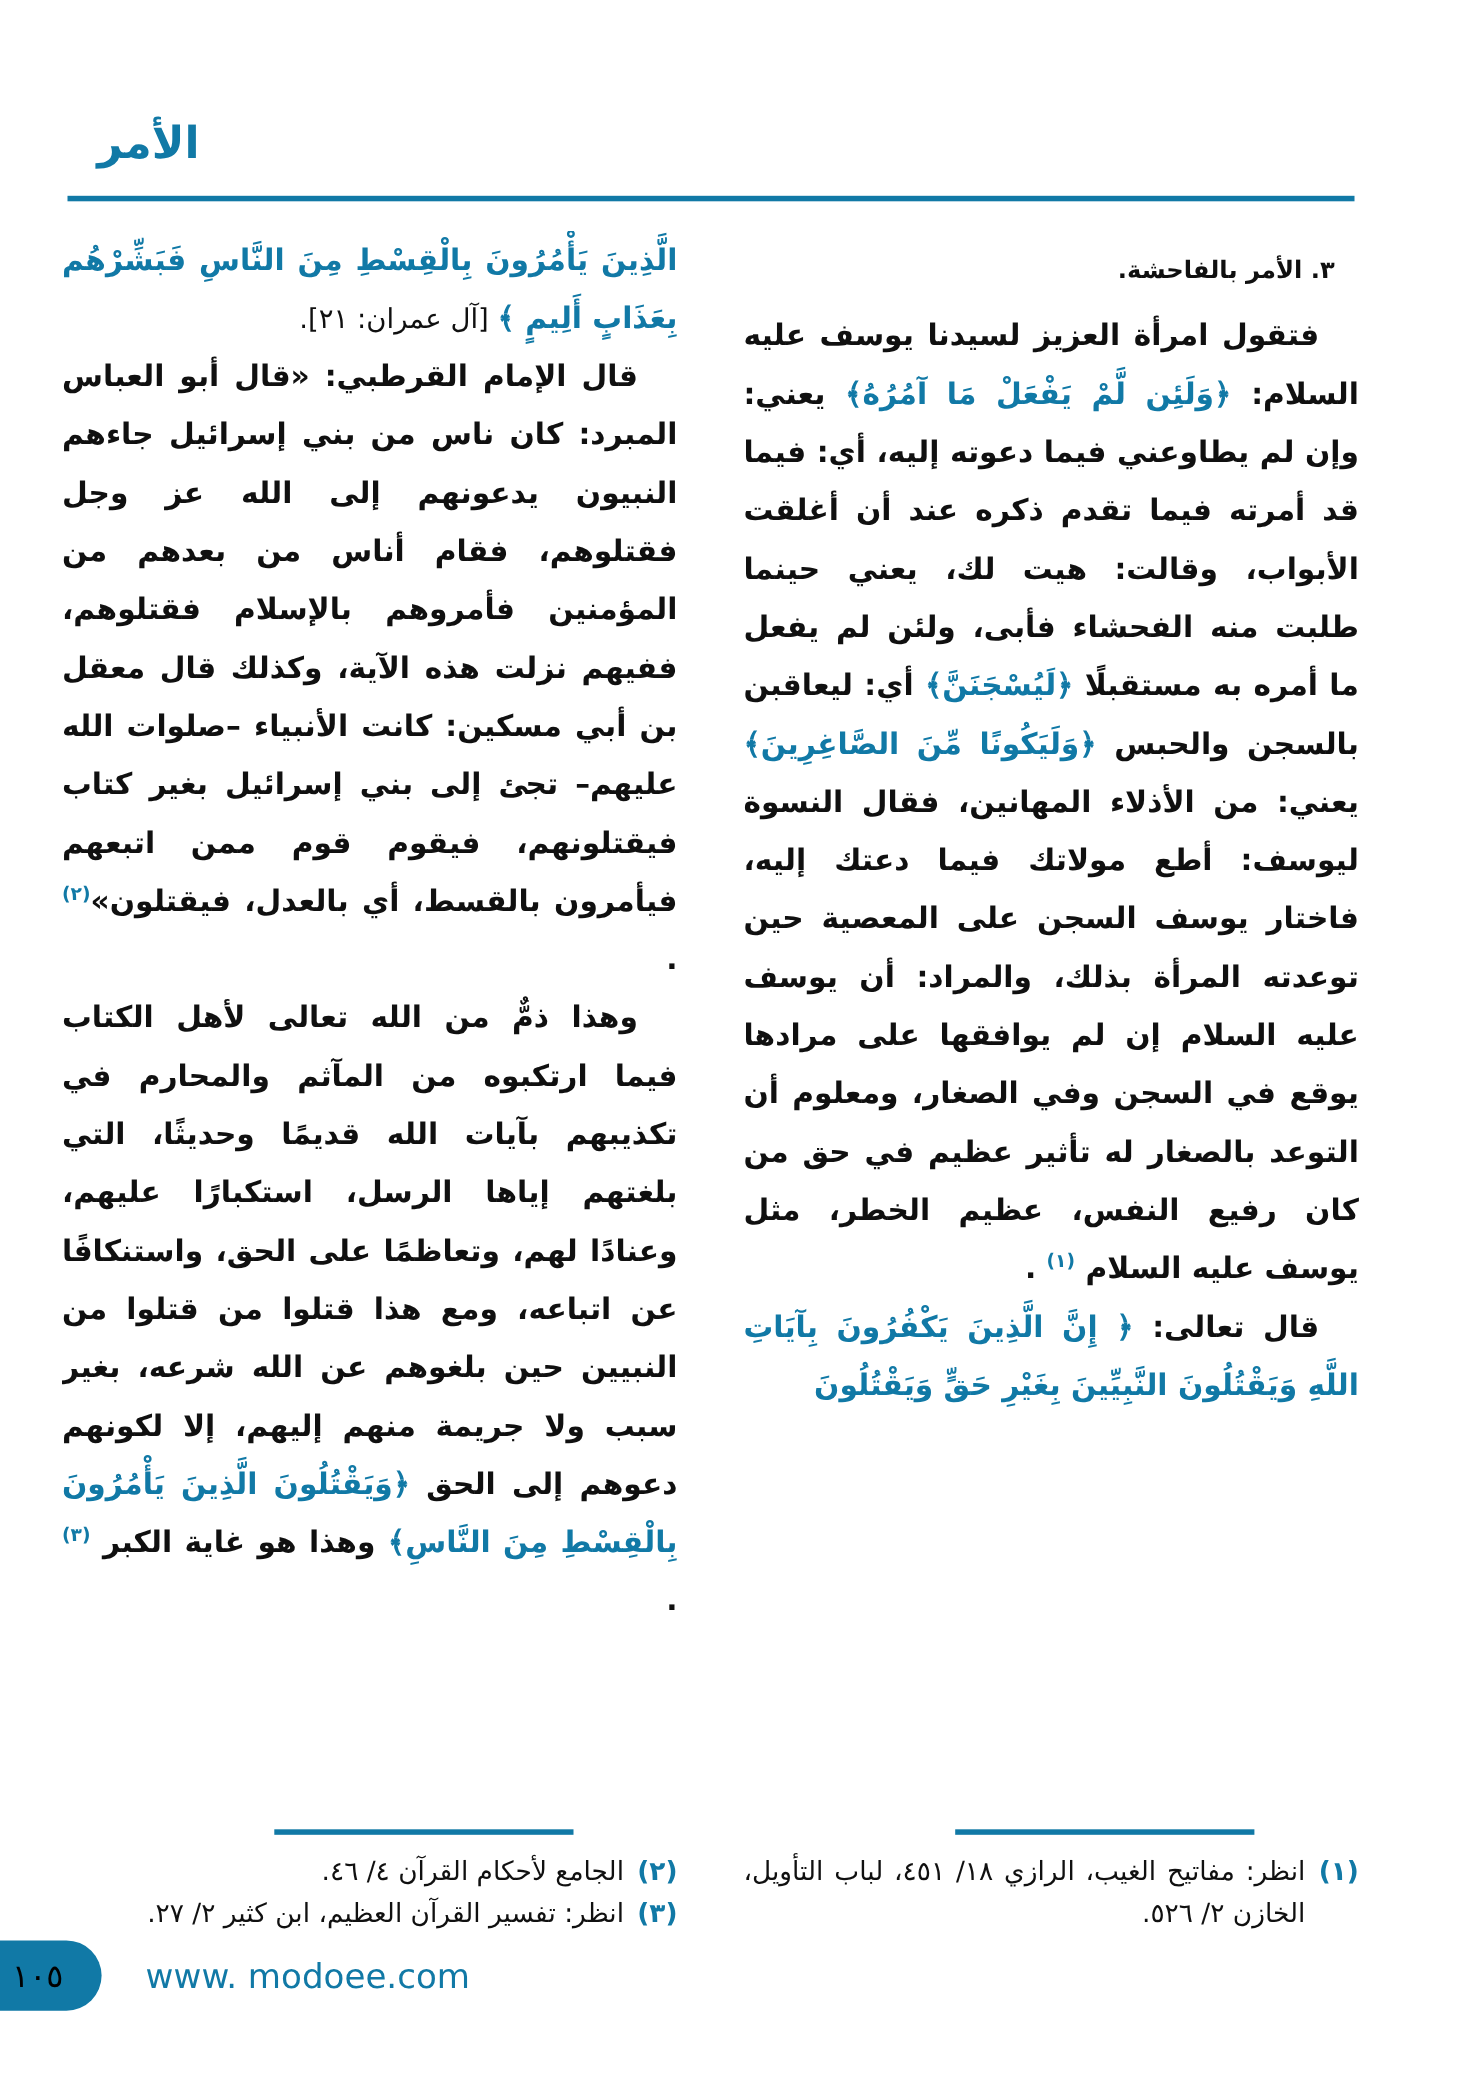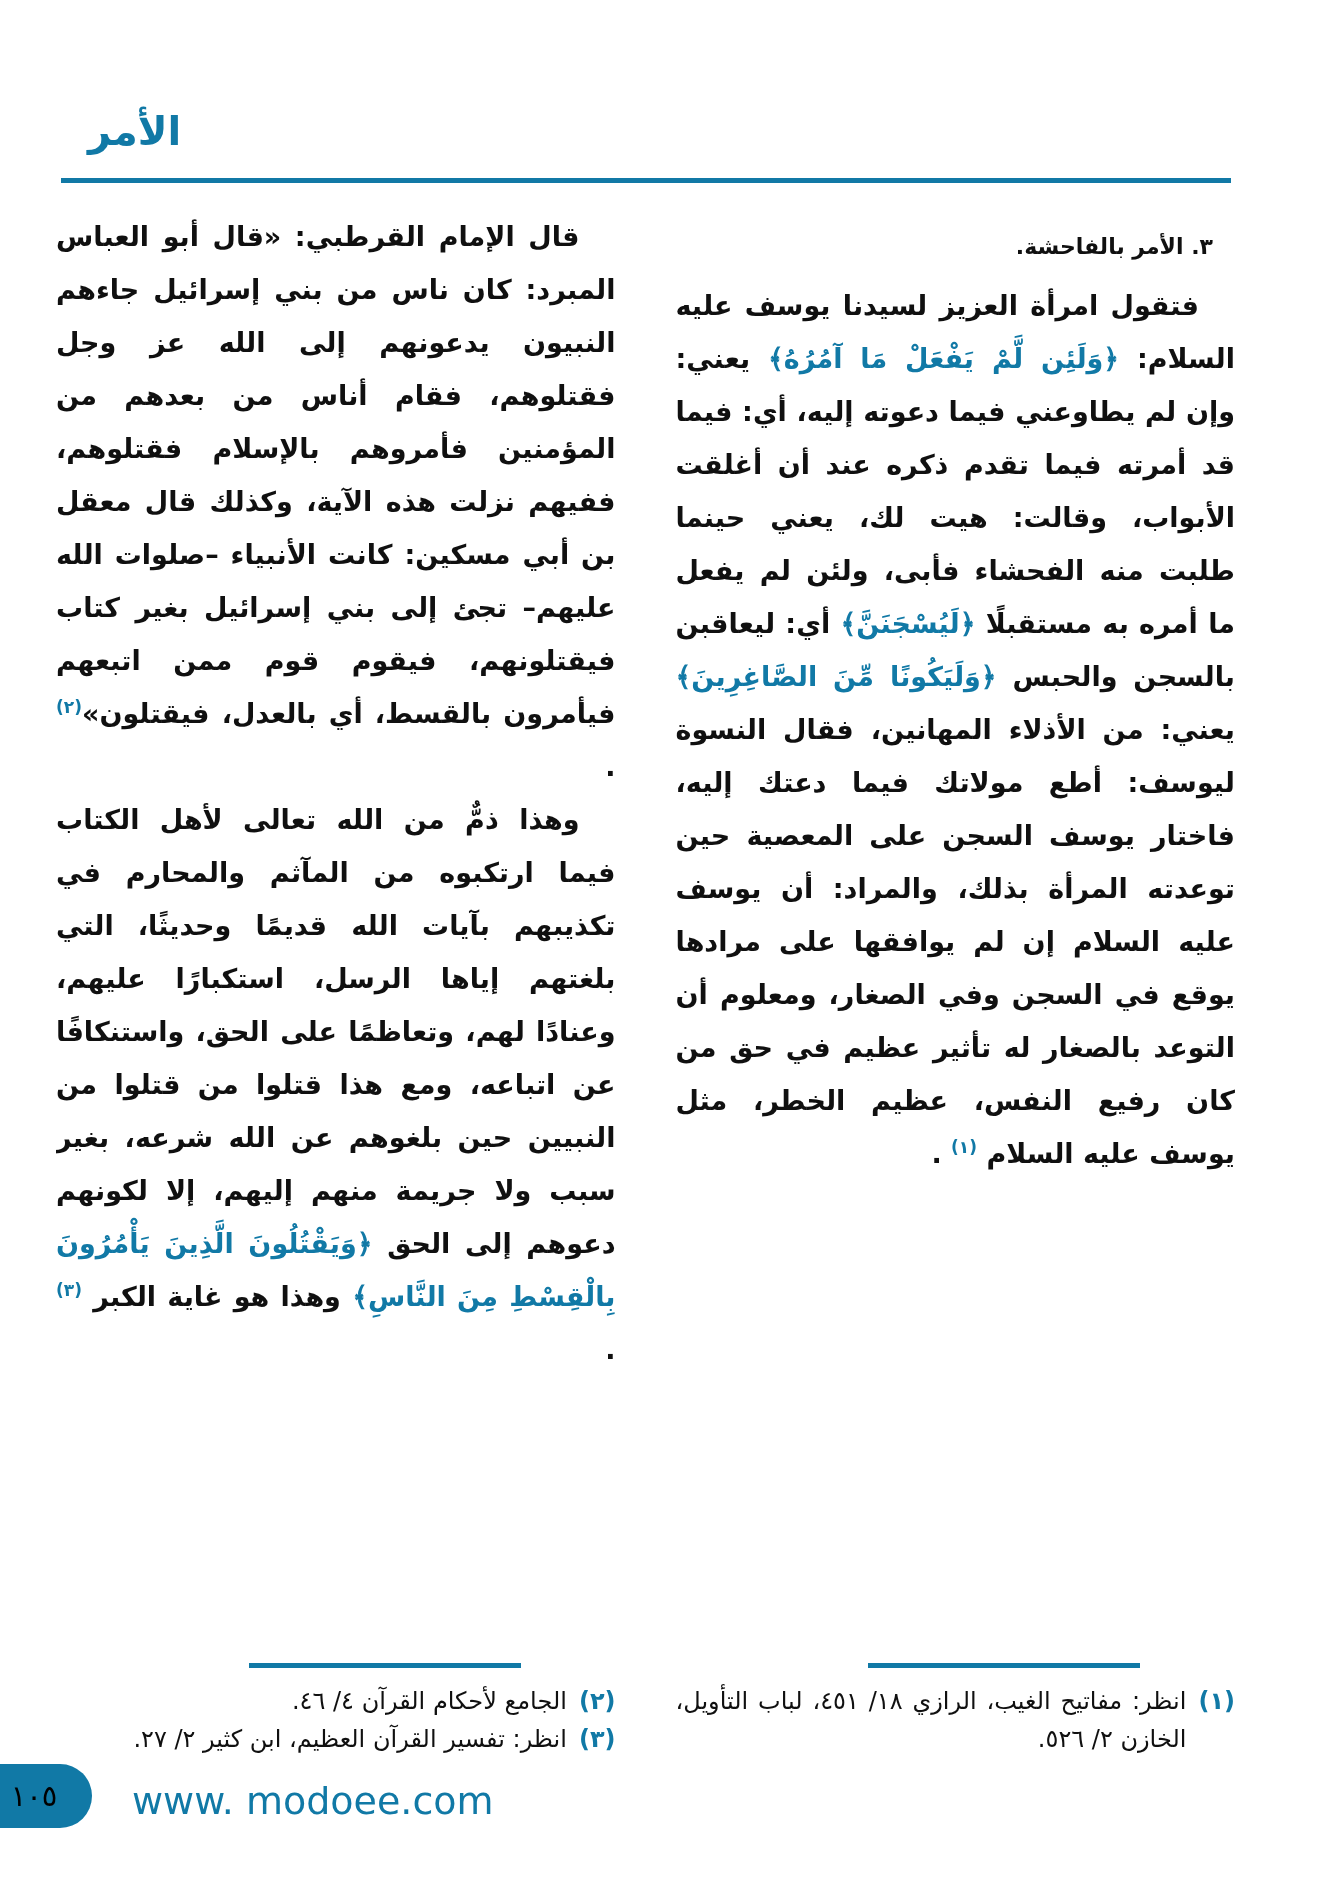--- a/index.html
+++ b/index.html
@@ -67,52 +67,54 @@
   .page-badge{
     position:absolute;left:0;top:1764px;
     width:116px;height:64px;
     background:var(--accent);
     border-radius:0 34px 34px 0;
     display:flex;align-items:center;justify-content:center;
     color:#000000;font-size:29px;letter-spacing:4px;
   }
   .website{
     position:absolute;left:156px;top:1779px;
-    color:var(--accent);font-size:38px;direction:ltr;
+    color:var(--accent);font-size:31px;direction:ltr;
     white-space:nowrap;
   }
 </style>
 </head>
 <body>
 
 <div class="page">
 
   <div class="header-title">الأمر</div>
   <div class="header-rule"></div>
 
   <div class="columns">
 
     <section class="column">
       <div class="blocks">
           <div class="block heading"><span class="s-text">٣. الأمر بالفاحشة.</span></div>
           <div class="block para"><span class="s-text">فتقول امرأة العزيز لسيدنا يوسف عليه السلام: </span><span class="s-quran">﴿وَلَئِن لَّمْ يَفْعَلْ مَا آمُرُهُ﴾</span><span class="s-text"> يعني: وإن لم يطاوعني فيما دعوته إليه، أي: فيما قد أمرته فيما تقدم ذكره عند أن أغلقت الأبواب، وقالت: هيت لك، يعني حينما طلبت منه الفحشاء فأبى، ولئن لم يفعل ما أمره به مستقبلًا </span><span class="s-quran">﴿لَيُسْجَنَنَّ﴾</span><span class="s-text"> أي: ليعاقبن بالسجن والحبس </span><span class="s-quran">﴿وَلَيَكُونًا مِّنَ الصَّاغِرِينَ﴾</span><span class="s-text"> يعني: من الأذلاء المهانين، فقال النسوة ليوسف: أطع مولاتك فيما دعتك إليه، فاختار يوسف السجن على المعصية حين توعدته المرأة بذلك، والمراد: أن يوسف عليه السلام إن لم يوافقها على مرادها يوقع في السجن وفي الصغار، ومعلوم أن التوعد بالصغار له تأثير عظيم في حق من كان رفيع النفس، عظيم الخطر، مثل يوسف عليه السلام </span><span class="s-fn">(١)</span><span class="s-text"> .</span></div>
+          <div class="block para"><span class="s-text">قال تعالى: </span><span class="s-quran">﴿ إِنَّ الَّذِينَ يَكْفُرُونَ بِآيَاتِ اللَّهِ وَيَقْتُلُونَ النَّبِيِّينَ بِغَيْرِ حَقٍّ وَيَقْتُلُونَ</span></div>
         </div>
       <div class="fn-area">
         <div class="fn-sep"></div>
         <div class="fn-list">
             <div class="fn-row">
               <span class="fn-num">(١)</span>
               <span class="fn-text">انظر: مفاتيح الغيب، الرازي ١٨/ ٤٥١، لباب التأويل، الخازن ٢/ ٥٢٦.</span>
             </div>
           </div>
       </div>
     </section>
 
     <section class="column">
       <div class="blocks">
+          <div class="block cont"><span class="s-quran">الَّذِينَ يَأْمُرُونَ بِالْقِسْطِ مِنَ النَّاسِ فَبَشِّرْهُم بِعَذَابٍ أَلِيمٍ ﴾</span><span class="s-ref"> [آل عمران: ٢١].</span></div>
           <div class="block para"><span class="s-text">قال الإمام القرطبي: «قال أبو العباس المبرد: كان ناس من بني إسرائيل جاءهم النبيون يدعونهم إلى الله عز وجل فقتلوهم، فقام أناس من بعدهم من المؤمنين فأمروهم بالإسلام فقتلوهم، ففيهم نزلت هذه الآية، وكذلك قال معقل بن أبي مسكين: كانت الأنبياء –صلوات الله عليهم– تجئ إلى بني إسرائيل بغير كتاب فيقتلونهم، فيقوم قوم ممن اتبعهم فيأمرون بالقسط، أي بالعدل، فيقتلون»</span><span class="s-fn">(٢)</span><span class="s-text"> .</span></div>
           <div class="block para"><span class="s-text">وهذا ذمٌّ من الله تعالى لأهل الكتاب فيما ارتكبوه من المآثم والمحارم في تكذيبهم بآيات الله قديمًا وحديثًا، التي بلغتهم إياها الرسل، استكبارًا عليهم، وعنادًا لهم، وتعاظمًا على الحق، واستنكافًا عن اتباعه، ومع هذا قتلوا من قتلوا من النبيين حين بلغوهم عن الله شرعه، بغير سبب ولا جريمة منهم إليهم، إلا لكونهم دعوهم إلى الحق </span><span class="s-quran">﴿وَيَقْتُلُونَ الَّذِينَ يَأْمُرُونَ بِالْقِسْطِ مِنَ النَّاسِ﴾</span><span class="s-text"> وهذا هو غاية الكبر </span><span class="s-fn">(٣)</span><span class="s-text"> .</span></div>
         </div>
       <div class="fn-area">
         <div class="fn-sep"></div>
         <div class="fn-list">
             <div class="fn-row">
               <span class="fn-num">(٢)</span>
               <span class="fn-text">الجامع لأحكام القرآن ٤/ ٤٦.</span>
             </div>

